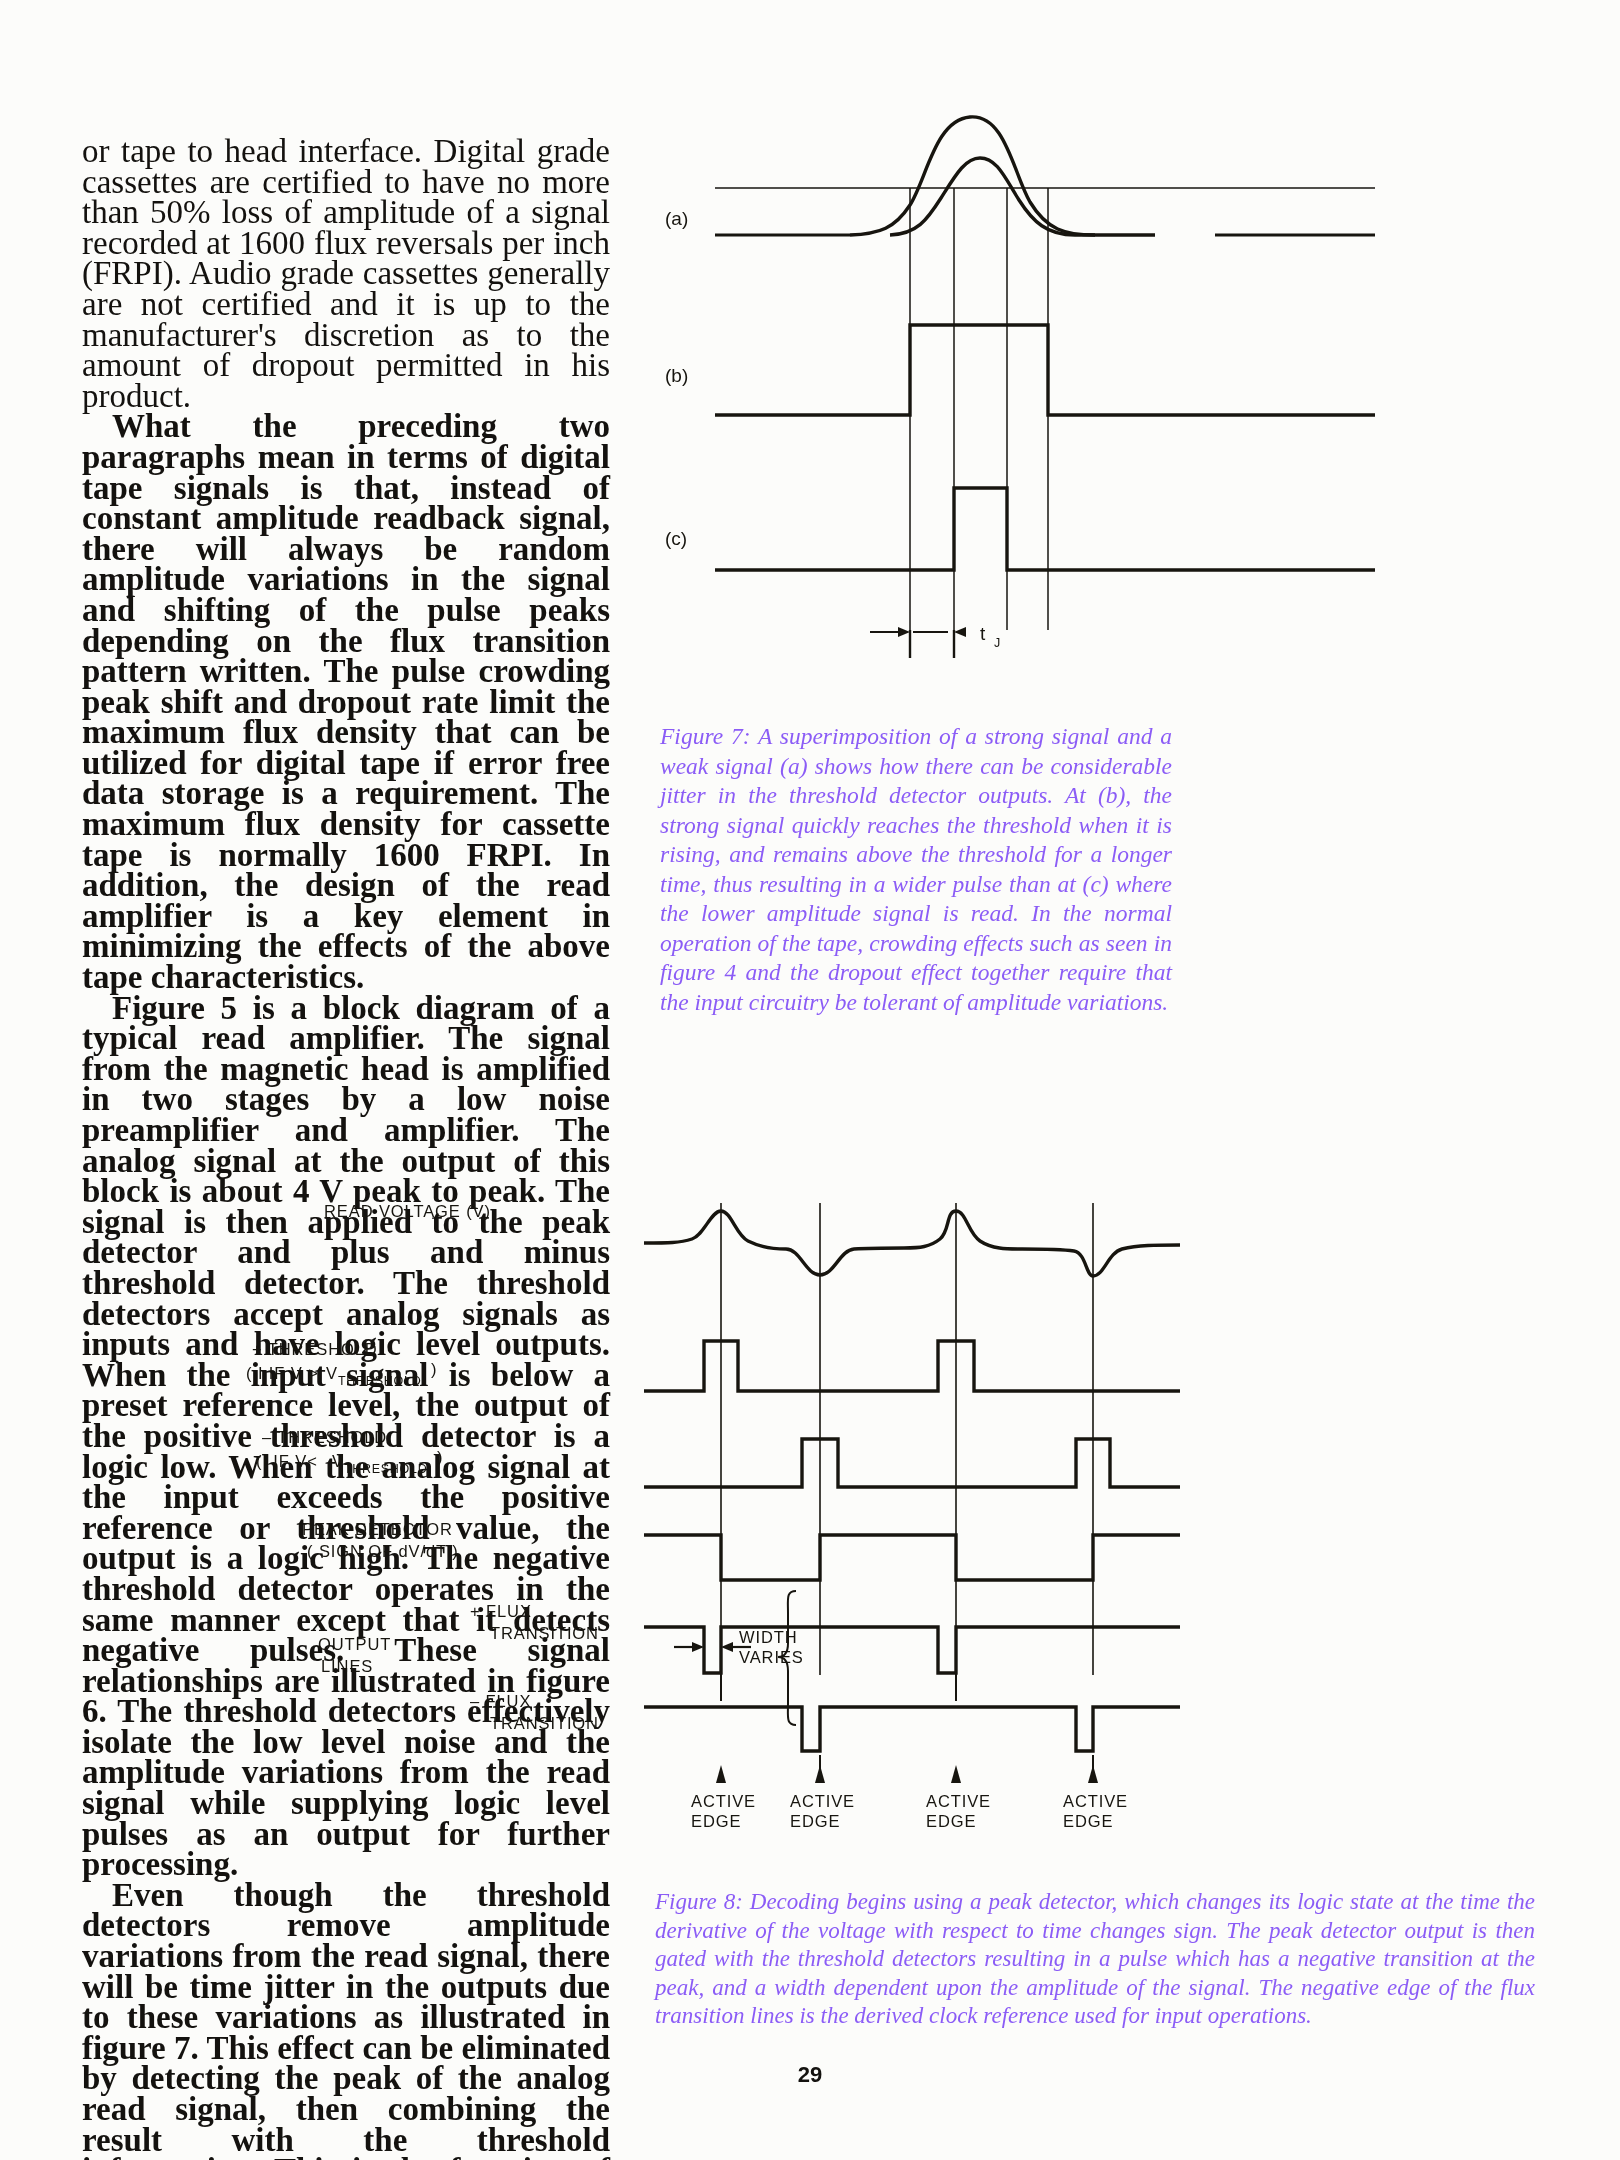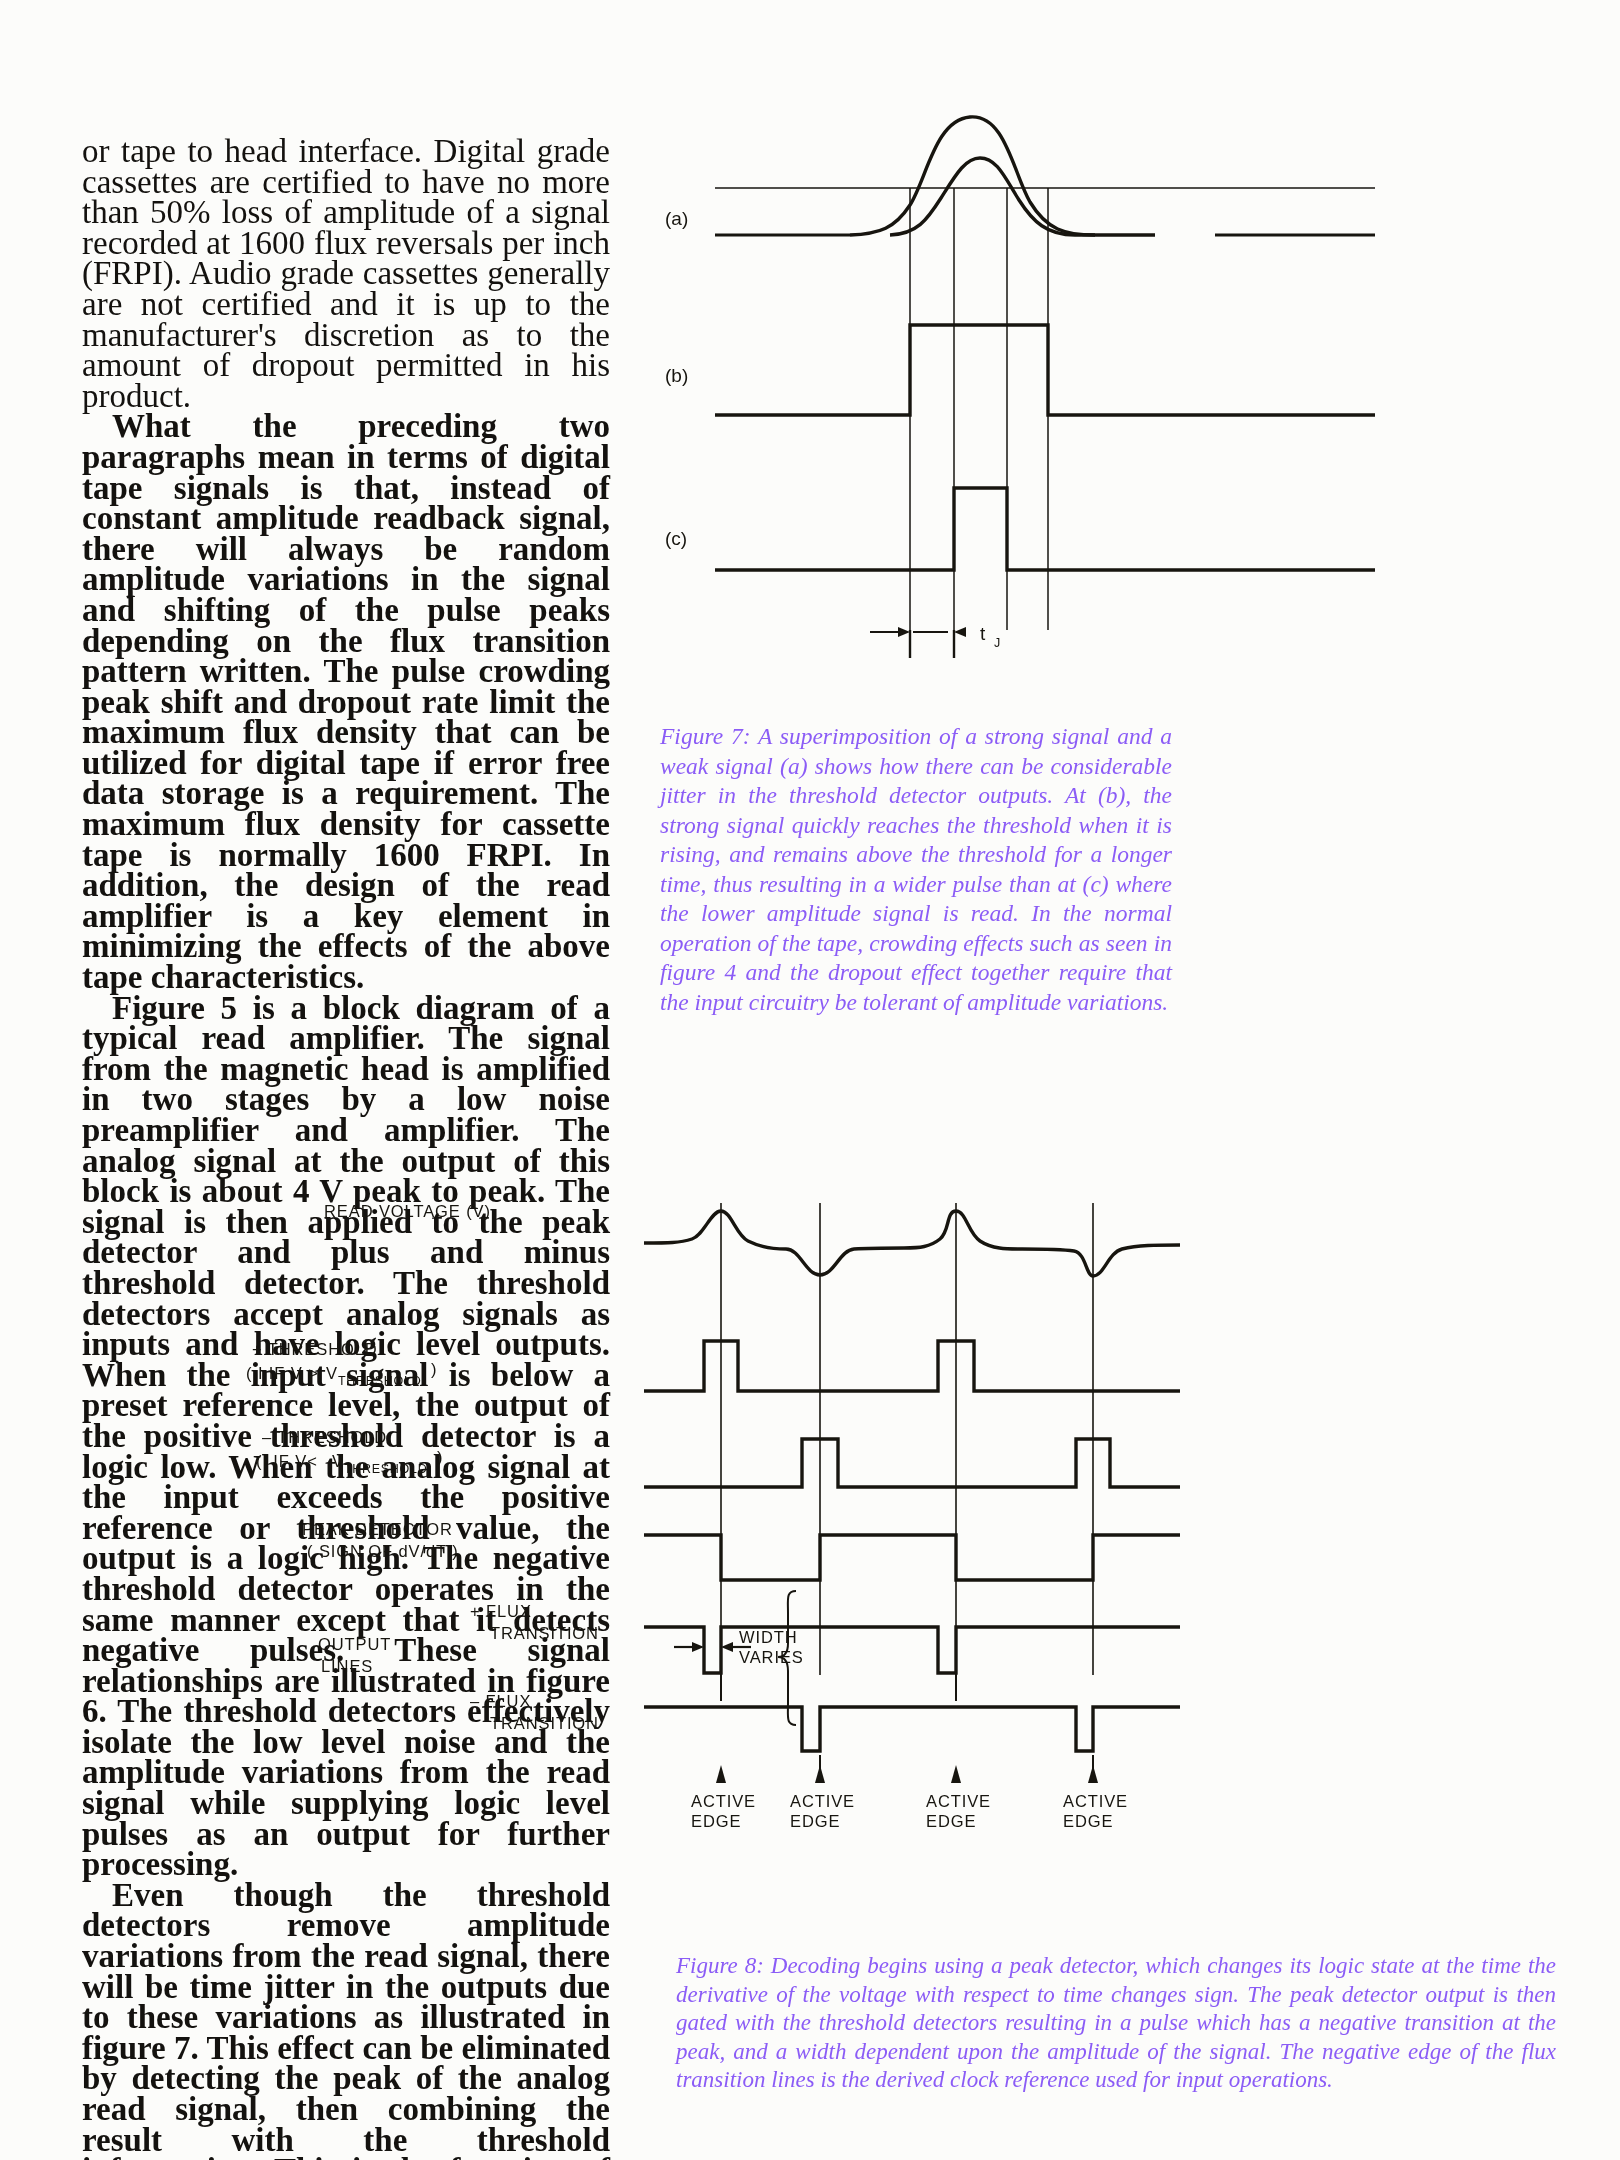--- a/index.html
+++ b/index.html
@@ -52,25 +52,24 @@
   }
   #figure7-caption {
     position: absolute;
     left: 660px;
     top: 722px;
     width: 512px;
   }
   #figure8-caption {
     position: absolute;
     left: 655px;
-    top: 1952px;
+    top: 1888px;
     width: 880px;
     font-size: 23px;
     line-height: 28.6px;
-    margin-left: 21px;
   }
 
   
   #figure7 {
     position: absolute;
     left: 655px;
     top: 110px;
     width: 880px;
     height: 580px;
   }
@@ -284,14 +283,15 @@
       </g>
       <g>
         <text class="fig-label-small" x="455" y="612">ACTIVE</text>
         <text class="fig-label-small" x="455" y="632">EDGE</text>
       </g>
     </svg>
   </div>
 
   <div class="figure-caption" id="figure8-caption">Figure 8: Decoding begins using a peak detector, which changes its logic state at the time the derivative of the voltage with respect to time changes sign. The peak detector output is then gated with the threshold detectors resulting in a pulse which has a negative transition at the peak, and a width dependent upon the amplitude of the signal. The negative edge of the flux transition lines is the derived clock reference used for input operations.</div>
 
+  <div id="page-number">29</div>
 
 </div>
 
 </body></html>

